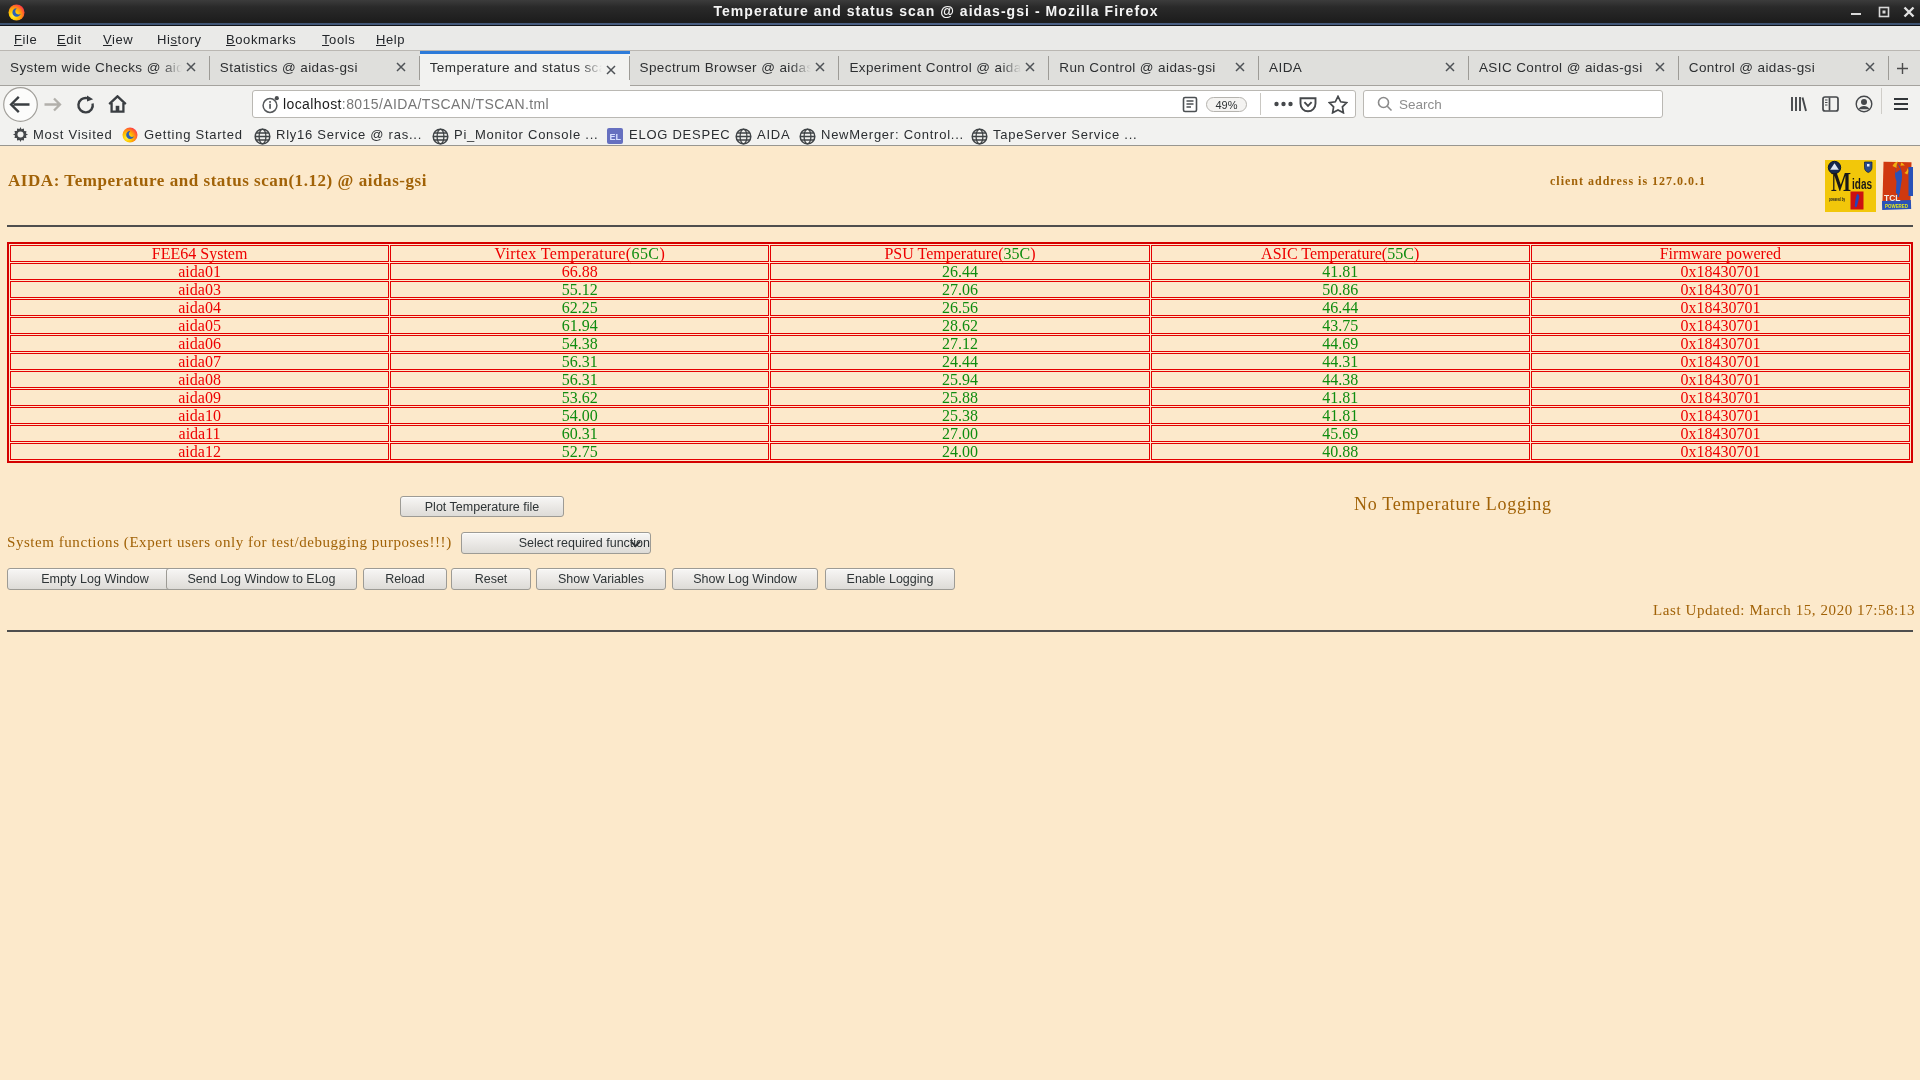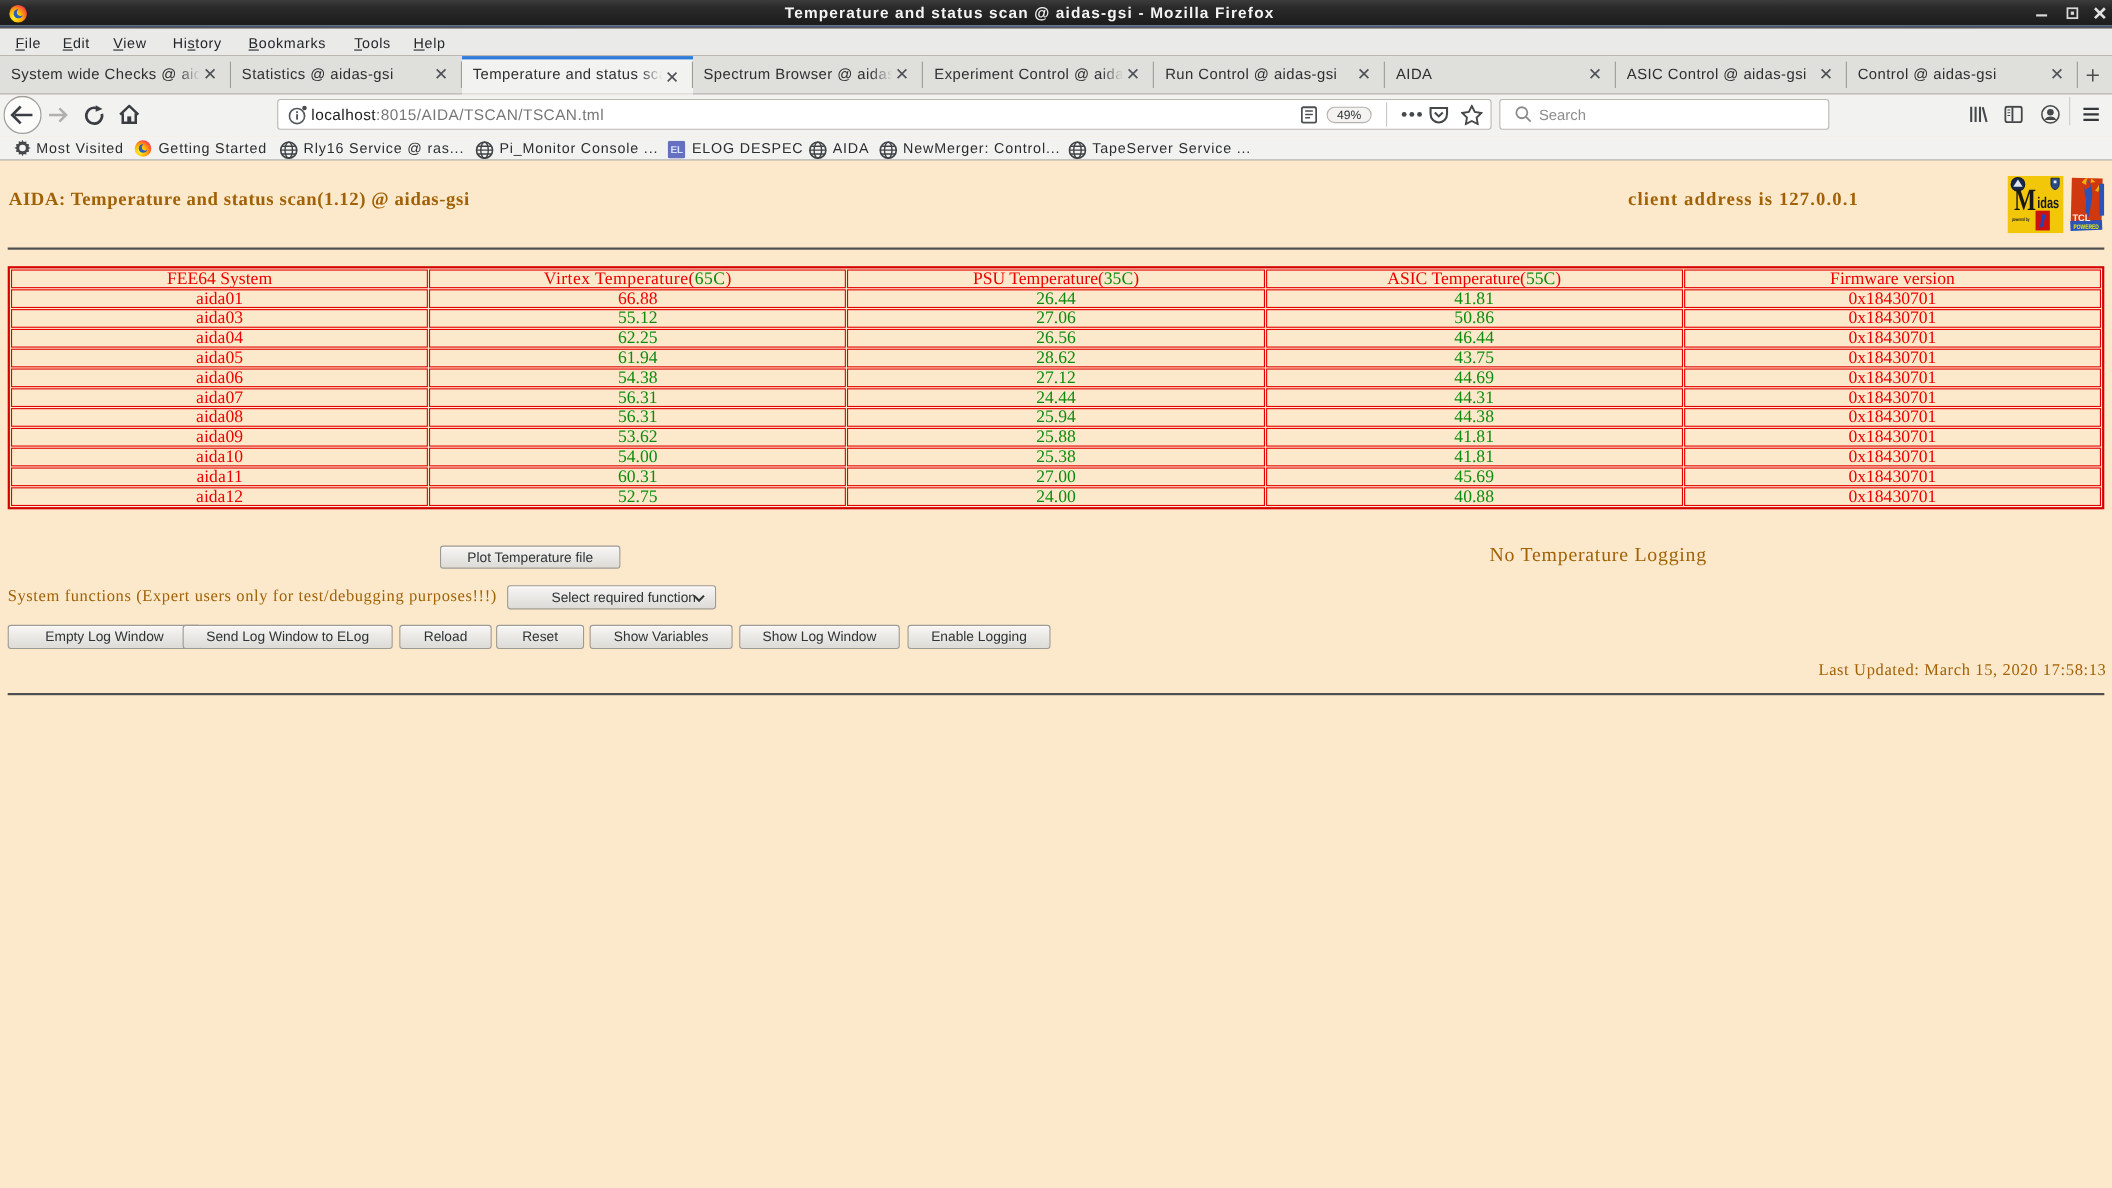--- a/index.html
+++ b/index.html
@@ -304,21 +304,21 @@
     <svg class="abs" style="left:971px;top:128px" width="17" height="17" viewBox="0 0 17 17">
       <circle cx="8.5" cy="8.5" r="7.3" fill="none" stroke="#3f4346" stroke-width="1.5"></circle>
       <ellipse cx="8.5" cy="8.5" rx="3.4" ry="7.3" fill="none" stroke="#3f4346" stroke-width="1.3"></ellipse>
       <path d="M1.2 8.5h14.6M2.2 5h12.6M2.2 12h12.6" stroke="#3f4346" stroke-width="1.3"></path>
     </svg>
     <div class="bmitem" style="left:993px">TapeServer Service ...</div>
   </div>
 
 <div class="abs" id="content">
  <div class="abs serif red" style="left:8px;top:25px;font-size:17px;font-weight:bold;line-height:20px;letter-spacing:.55px">AIDA: Temperature and status scan(1.12) @ aidas-gsi</div>
- <div class="abs serif red" style="left:1480px;top:25px;font-size:17px;font-weight:bold;line-height:20px;letter-spacing:1px">client address is 127.0.0.1</div>
+ <div class="abs serif red" style="left:1550px;top:25px;font-size:12px;font-weight:bold;line-height:20px;letter-spacing:1px">client address is 127.0.0.1</div>
 
  <svg class="abs" style="left:1825px;top:14px" width="51" height="52" viewBox="0 0 51 52">
   <rect width="51" height="52" fill="#f2c70a"></rect>
   <circle cx="9.5" cy="7.5" r="6.2" fill="#16284c"></circle>
   <path d="M9.5 3.2l4.3 6.6h-8.6z" fill="#dde6f2"></path>
   <circle cx="9.5" cy="7.5" r="6.2" fill="none" stroke="#0c1830" stroke-width="1"></circle>
   <path d="M39.5 2h7.5v5.5c0 2.6-1.6 4.2-3.75 5-2.15-.8-3.75-2.4-3.75-5z" fill="#2a4a8a" stroke="#0a1a3a" stroke-width=".7"></path>
   <path d="M42 4h2.5v2.5H42z" fill="#e8eef6"></path>
   <text x="6" y="31" font-family="Liberation Serif,serif" font-size="28" font-weight="bold" fill="#181818" textLength="20" lengthAdjust="spacingAndGlyphs">M</text>
   <text x="27" y="29" font-family="Liberation Sans,sans-serif" font-size="14" font-weight="bold" fill="#181818" textLength="20" lengthAdjust="spacingAndGlyphs">idas</text>
@@ -350,21 +350,21 @@
         <col style="width:20%">
         <col style="width:20%">
         <col style="width:20%">
       </colgroup>
   <tbody>
         <tr>
           <td>FEE64 System</td>
           <td style="letter-spacing:.4px">Virtex Temperature(<span class="g">65C</span>)</td>
           <td>PSU Temperature(<span class="g">35C</span>)</td>
           <td>ASIC Temperature(<span class="g">55C</span>)</td>
-          <td>Firmware version</td>
+          <td>Firmware powered</td>
         </tr>
   <tr>
           <td>aida01</td>
           <td>66.88</td>
           <td class="g">26.44</td>
           <td class="g">41.81</td>
           <td>0x18430701</td>
         </tr>
   <tr>
           <td>aida03</td>
@@ -436,21 +436,21 @@
           <td class="g">40.88</td>
           <td>0x18430701</td>
         </tr>
  </tbody>
     </table>
 
  <div class="btn" style="left:400px;top:350px;width:164px;height:21px;line-height:20px">Plot Temperature file</div>
  <div class="abs serif red" style="left:1354px;top:349px;font-size:18px;line-height:18px;letter-spacing:.7px">No Temperature Logging</div>
 
  <div class="abs serif red" style="left:7px;top:387px;font-size:15px;line-height:18px;letter-spacing:.55px">System functions (Expert users only for test/debugging purposes!!!)</div>
- <div class="btn" style="left:461px;top:386px;width:190px;height:22px;line-height:21px;text-align:center;padding-left:22px">Select required function
+ <div class="btn" style="left:461px;top:386px;width:190px;height:22px;line-height:21px;text-align:right;padding-left:22px">Select required function
    <svg style="position:absolute;right:9px;top:7px" width="11" height="8" viewBox="0 0 11 8">
         <path d="M1 1.5l4.5 4.7 4.5-4.7" fill="none" stroke="#33373a" stroke-width="1.9"></path>
       </svg>
  </div>
 
  <div class="btn" style="left:7px;top:422px;width:176px;height:22px;line-height:21px">Empty Log Window</div>
  <div class="btn" style="left:166px;top:422px;width:191px;height:22px;line-height:21px">Send Log Window to ELog</div>
  <div class="btn" style="left:363px;top:422px;width:84px;height:22px;line-height:21px">Reload</div>
  <div class="btn" style="left:451px;top:422px;width:80px;height:22px;line-height:21px">Reset</div>
  <div class="btn" style="left:536px;top:422px;width:130px;height:22px;line-height:21px">Show Variables</div>

